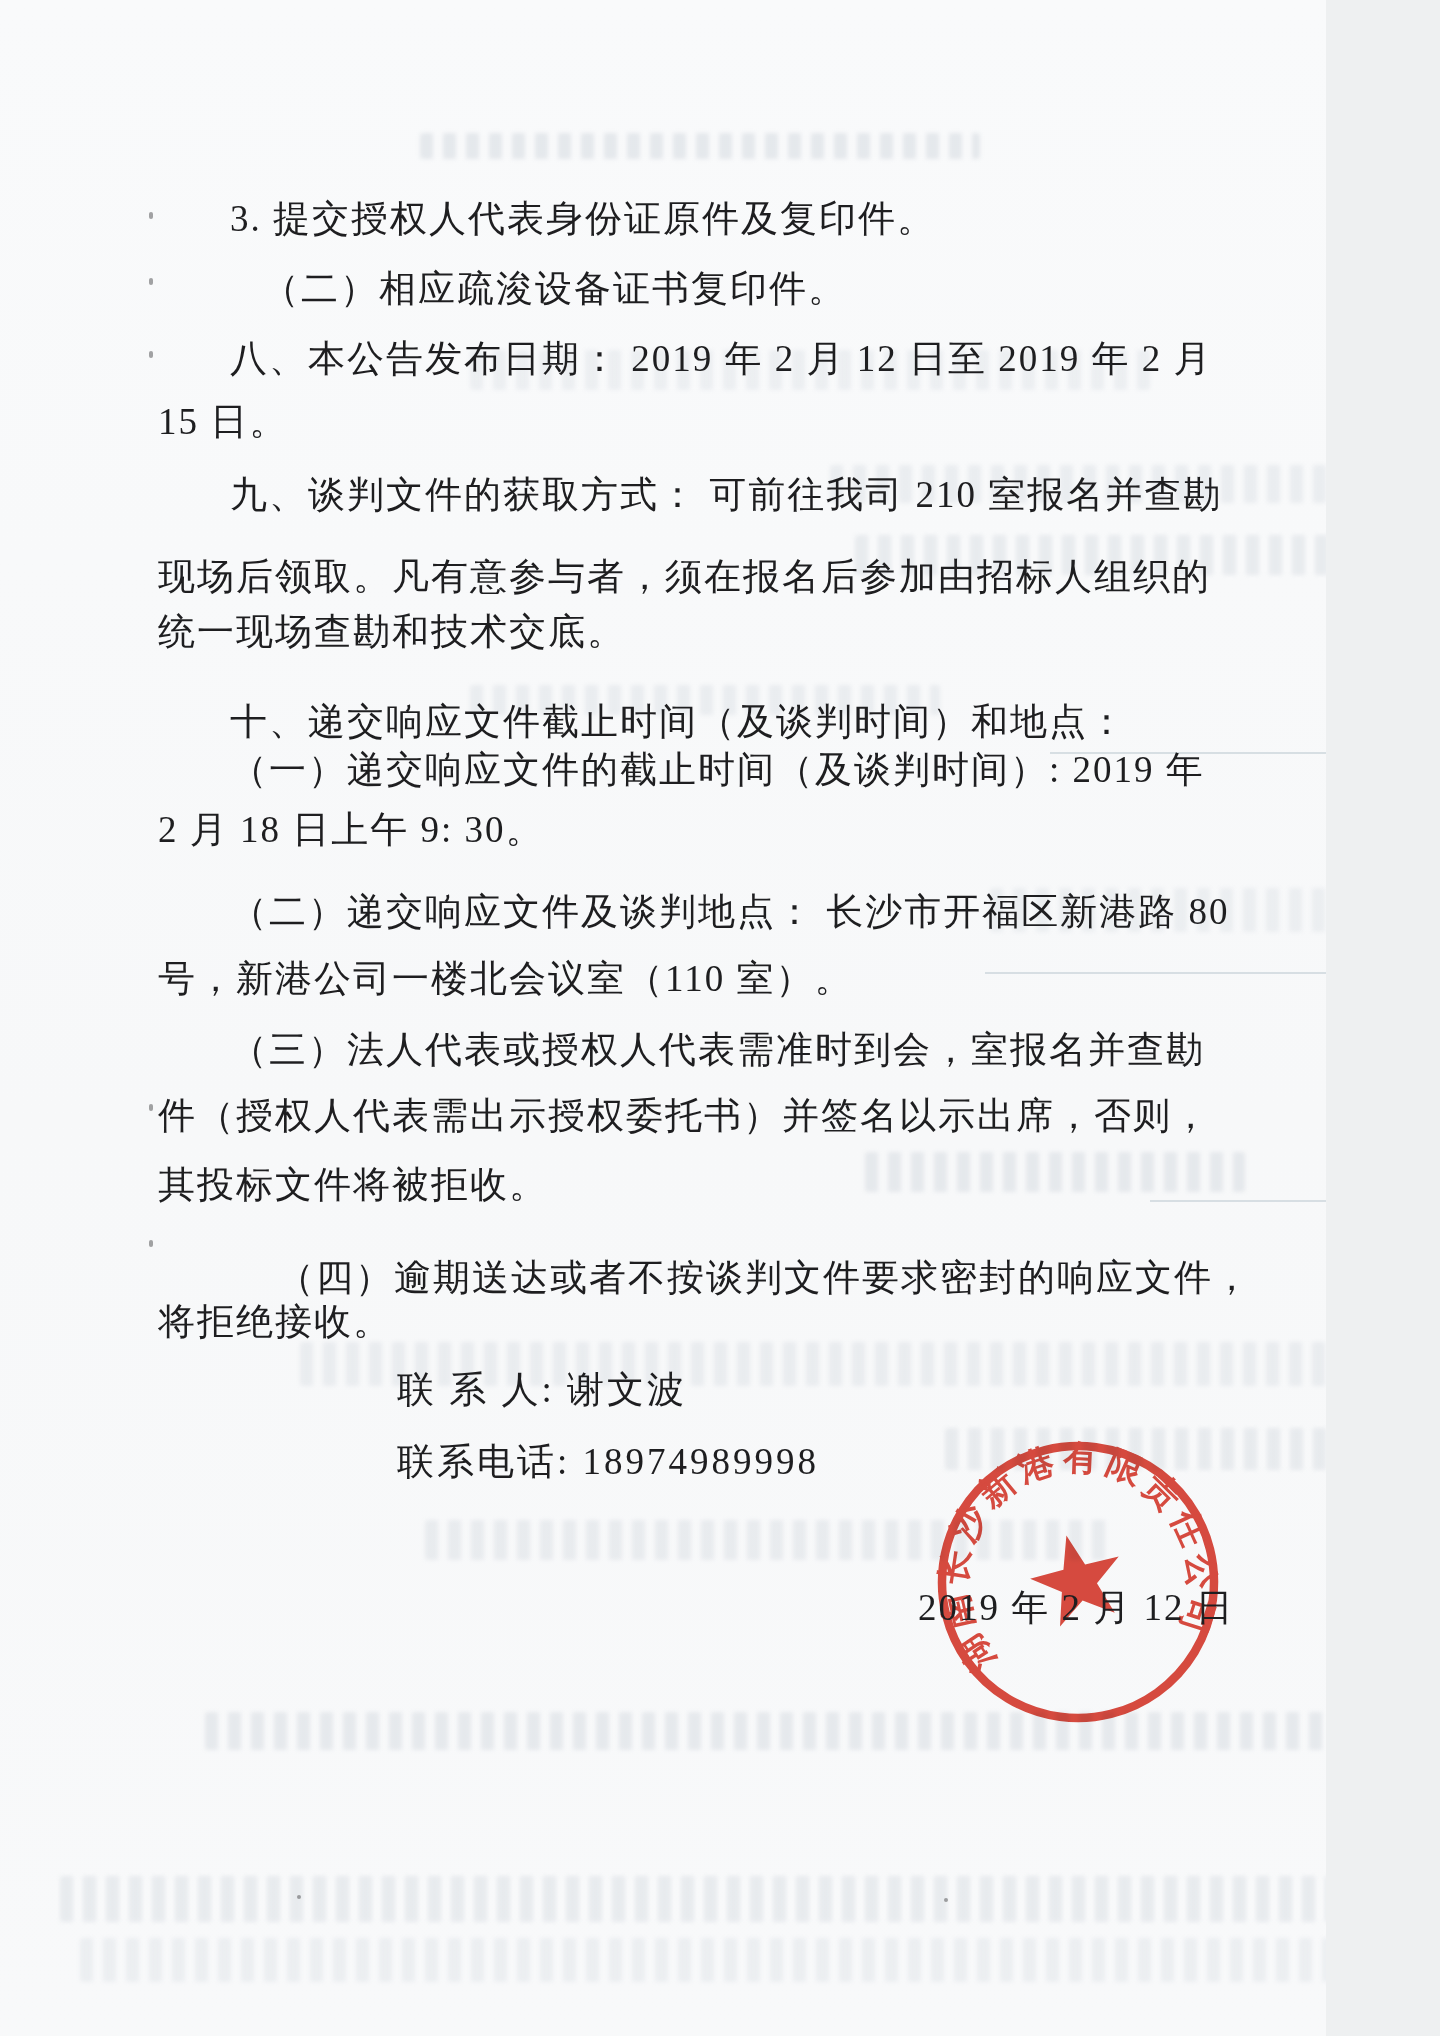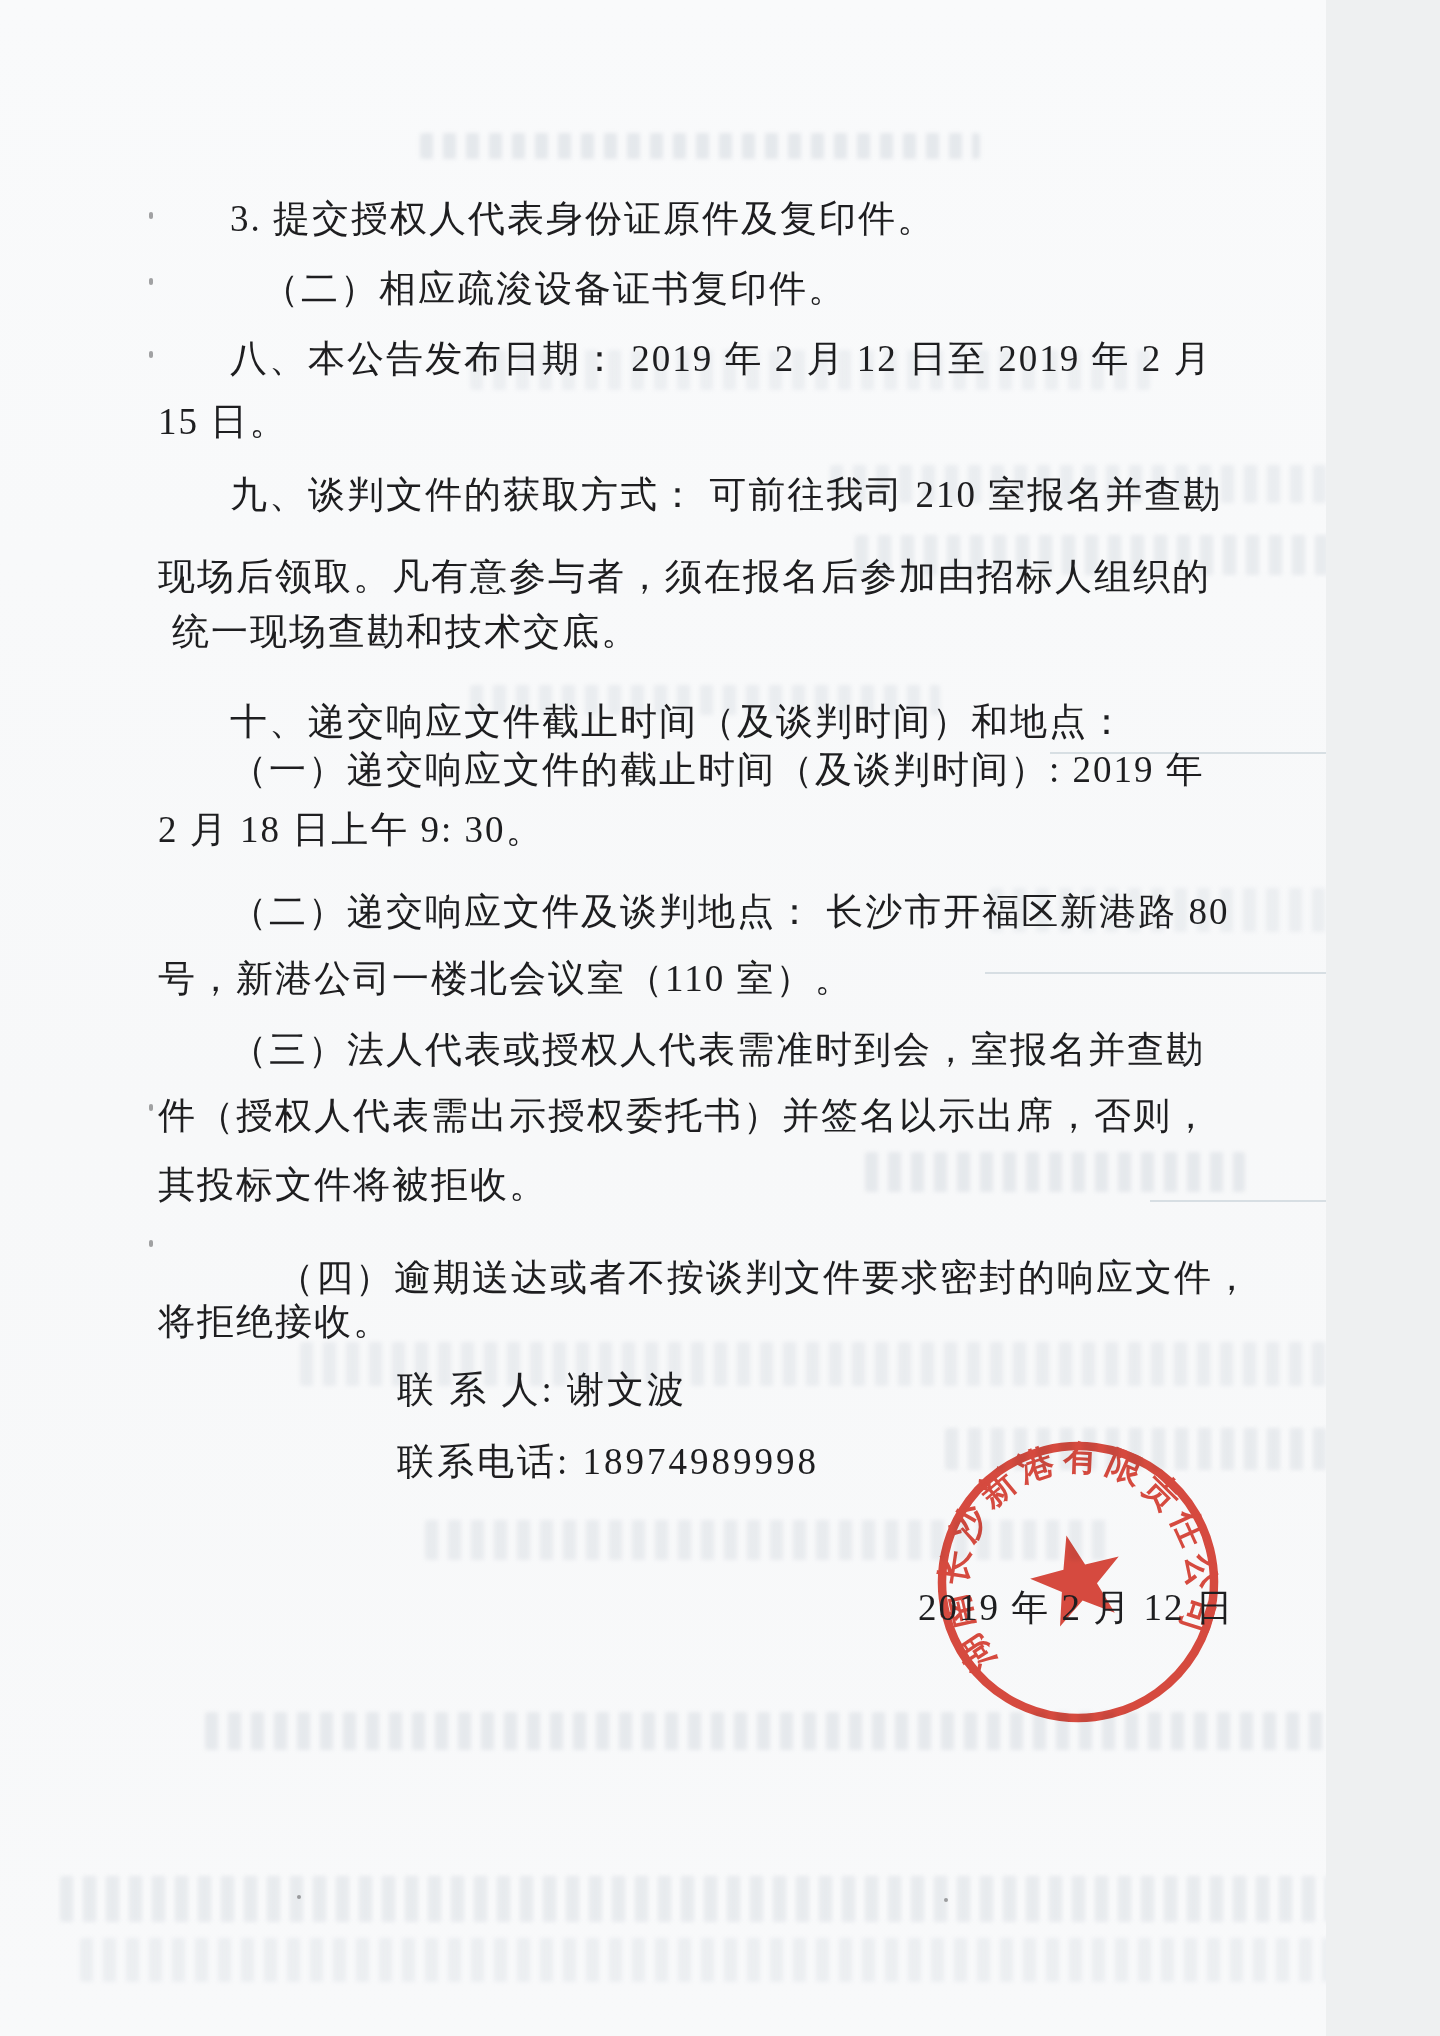--- a/index.html
+++ b/index.html
@@ -96,21 +96,21 @@
   <div class="speck" style="left:149px; top:1240px; width:4px; height:7px;"></div>
   <div class="speck" style="left:297px; top:1895px; width:4px; height:4px;"></div>
   <div class="speck" style="left:944px; top:1898px; width:4px; height:4px;"></div>
 
   <div class="line" style="left:230px; top:197px;">3. 提交授权人代表身份证原件及复印件。</div>
   <div class="line" style="left:230px; top:267px;margin-left:32px;">（二）相应疏浚设备证书复印件。</div>
   <div class="line" style="left:230px; top:337px;">八、本公告发布日期： 2019 年 2 月 12 日至 2019 年 2 月</div>
   <div class="line" style="left:158px; top:400px;">15 日。</div>
   <div class="line" style="left:230px; top:473px;">九、谈判文件的获取方式： 可前往我司 210 室报名并查勘</div>
   <div class="line" style="left:158px; top:536px;margin-top:19px;">现场后领取。凡有意参与者，须在报名后参加由招标人组织的</div>
-  <div class="line" style="left:158px; top:610px;margin-left:14px;">统一现场查勘和技术交底。</div>
+  <div class="line" style="left:158px; top:610px;">统一现场查勘和技术交底。</div>
   <div class="line" style="left:230px; top:700px;">十、递交响应文件截止时间（及谈判时间）和地点：</div>
   <div class="line" style="left:230px; top:748px;">（一）递交响应文件的截止时间（及谈判时间）: 2019 年</div>
   <div class="line" style="left:158px; top:808px;">2 月 18 日上午 9: 30。</div>
   <div class="line" style="left:230px; top:890px;">（二）递交响应文件及谈判地点： 长沙市开福区新港路 80</div>
   <div class="line" style="left:158px; top:957px;">号，新港公司一楼北会议室（110 室）。</div>
   <div class="line" style="left:230px; top:1028px;">（三）法人代表或授权人代表需准时到会，室报名并查勘</div>
   <div class="line" style="left:158px; top:1094px;">件（授权人代表需出示授权委托书）并签名以示出席，否则，</div>
   <div class="line" style="left:158px; top:1163px;">其投标文件将被拒收。</div>
   <div class="line" style="left:230px; top:1256px;margin-left:47px;">（四）逾期送达或者不按谈判文件要求密封的响应文件，</div>
   <div class="line" style="left:158px; top:1300px;">将拒绝接收。</div>

